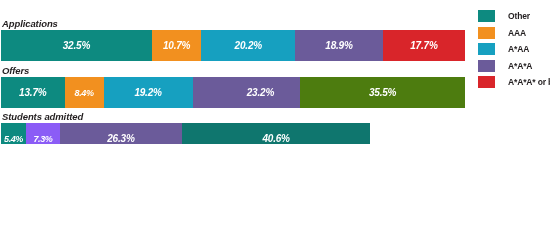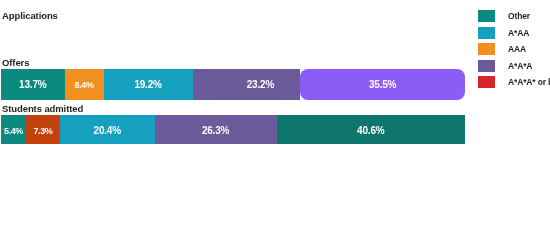--- a/index.html
+++ b/index.html
@@ -18,23 +18,24 @@
     position: relative;
     width: 550px;
     height: 144px;
     box-sizing: border-box;
   }
 
   
   #bars-area {
     position: absolute;
     left: 0;
-    top: 8px;
+    top: 16px;
     width: 466px;
     height: 144px;
+    font-style: italic;
   }
 
   .bar-group {
     position: absolute;
     left: 0;
     width: 466px;
   }
   .bar-group.g0 { top: 2px; }
   .bar-group.g1 { top: 49px; }
   .bar-group.g2 { top: 95px; }
@@ -106,80 +107,94 @@
 </style>
 </head>
 <body>
 
 <div id="chart-root">
 
   <div id="bars-area">
 
     <div class="bar-group g0">
       <div class="row-label">Applications</div>
+      <div class="bar">
+        <div class="seg" style="flex: 0 0 32.5%; background: rgb(13, 138, 128);">
+          <span class="seg-label">32.5%</span>
+        </div>
+        <div class="seg" style="flex: 0 0 10.7%; background: rgb(242, 144, 31);">
+          <span class="seg-label">10.7%</span>
+        </div>
+        <div class="seg" style="flex: 0 0 20.2%; background: rgb(22, 160, 192);">
+          <span class="seg-label">20.2%</span>
+        </div>
+        <div class="seg" style="flex: 0 0 18.9%; background: rgb(107, 91, 154);">
+          <span class="seg-label">18.9%</span>
+        </div>
+        <div class="seg" style="flex: 0 0 17.7%; background: rgb(217, 37, 42);">
+          <span class="seg-label">17.7%</span>
+        </div>
+      </div>
     </div>
 
     <div class="bar-group g1">
       <div class="row-label">Offers</div>
       <div class="bar">
         <div class="seg" style="flex: 0 0 13.7%; background: rgb(13, 138, 128); align-items: center;">
           <span class="seg-label">13.7%</span>
         </div>
         <div class="seg narrow" style="flex: 0 0 8.4%; background: rgb(242, 144, 31);">
           <span class="seg-label">8.4%</span>
         </div>
         <div class="seg" style="flex: 0 0 19.2%; background: rgb(22, 160, 192); text-align: center;">
           <span class="seg-label">19.2%</span>
         </div>
         <div class="seg" style="flex: 0 0 23.2%; background: rgb(107, 91, 154); padding-left: 28px;">
           <span class="seg-label">23.2%</span>
         </div>
-        <div class="seg" style="flex: 0 0 35.5%; background: #8b5cf6; border-radius: 8px;">
+        <div class="seg" style="flex: 0 0 35.5%; background: #4d7c0f;">
           <span class="seg-label">35.5%</span>
         </div>
       </div>
     </div>
 
     <div class="bar-group g2">
       <div class="row-label">Students admitted</div>
       <div class="bar">
         <div class="seg narrow" style="flex: 0 0 5.4%; background: rgb(13, 138, 128);">
           <span class="seg-label">5.4%</span>
         </div>
-        <div class="seg narrow" style="flex: 0 0 7.3%; background: #c2410c;">
+        <div class="seg narrow" style="flex: 0 0 7.3%; background: #8b5cf6;">
           <span class="seg-label">7.3%</span>
-        </div>
-        <div class="seg" style="flex: 0 0 20.4%; background: rgb(22, 160, 192);">
-          <span class="seg-label">20.4%</span>
         </div>
         <div class="seg" style="flex: 0 0 26.3%; background: rgb(107, 91, 154);">
           <span class="seg-label">26.3%</span>
         </div>
         <div class="seg" style="flex: 0 0 40.6%; background: #0f766e;">
           <span class="seg-label">40.6%</span>
         </div>
       </div>
     </div>
 
   </div>
 
   <div id="legend">
     <div class="legend-item">
       <span class="legend-swatch" style="background: rgb(13, 138, 128);"></span>
       <span class="legend-text">Other</span>
     </div>
     <div class="legend-item">
+      <span class="legend-swatch" style="background: rgb(242, 144, 31);"></span>
+      <span class="legend-text">AAA</span>
+    </div>
+    <div class="legend-item">
       <span class="legend-swatch" style="background: rgb(22, 160, 192);"></span>
       <span class="legend-text">A*AA</span>
     </div>
     <div class="legend-item">
-      <span class="legend-swatch" style="background: rgb(242, 144, 31);"></span>
-      <span class="legend-text">AAA</span>
-    </div>
-    <div class="legend-item">
       <span class="legend-swatch" style="background: rgb(107, 91, 154);"></span>
       <span class="legend-text">A*A*A</span>
     </div>
     <div class="legend-item">
       <span class="legend-swatch" style="background: rgb(217, 37, 42);"></span>
       <span class="legend-text">A*A*A* or better</span>
     </div>
   </div>
 
 </div>

